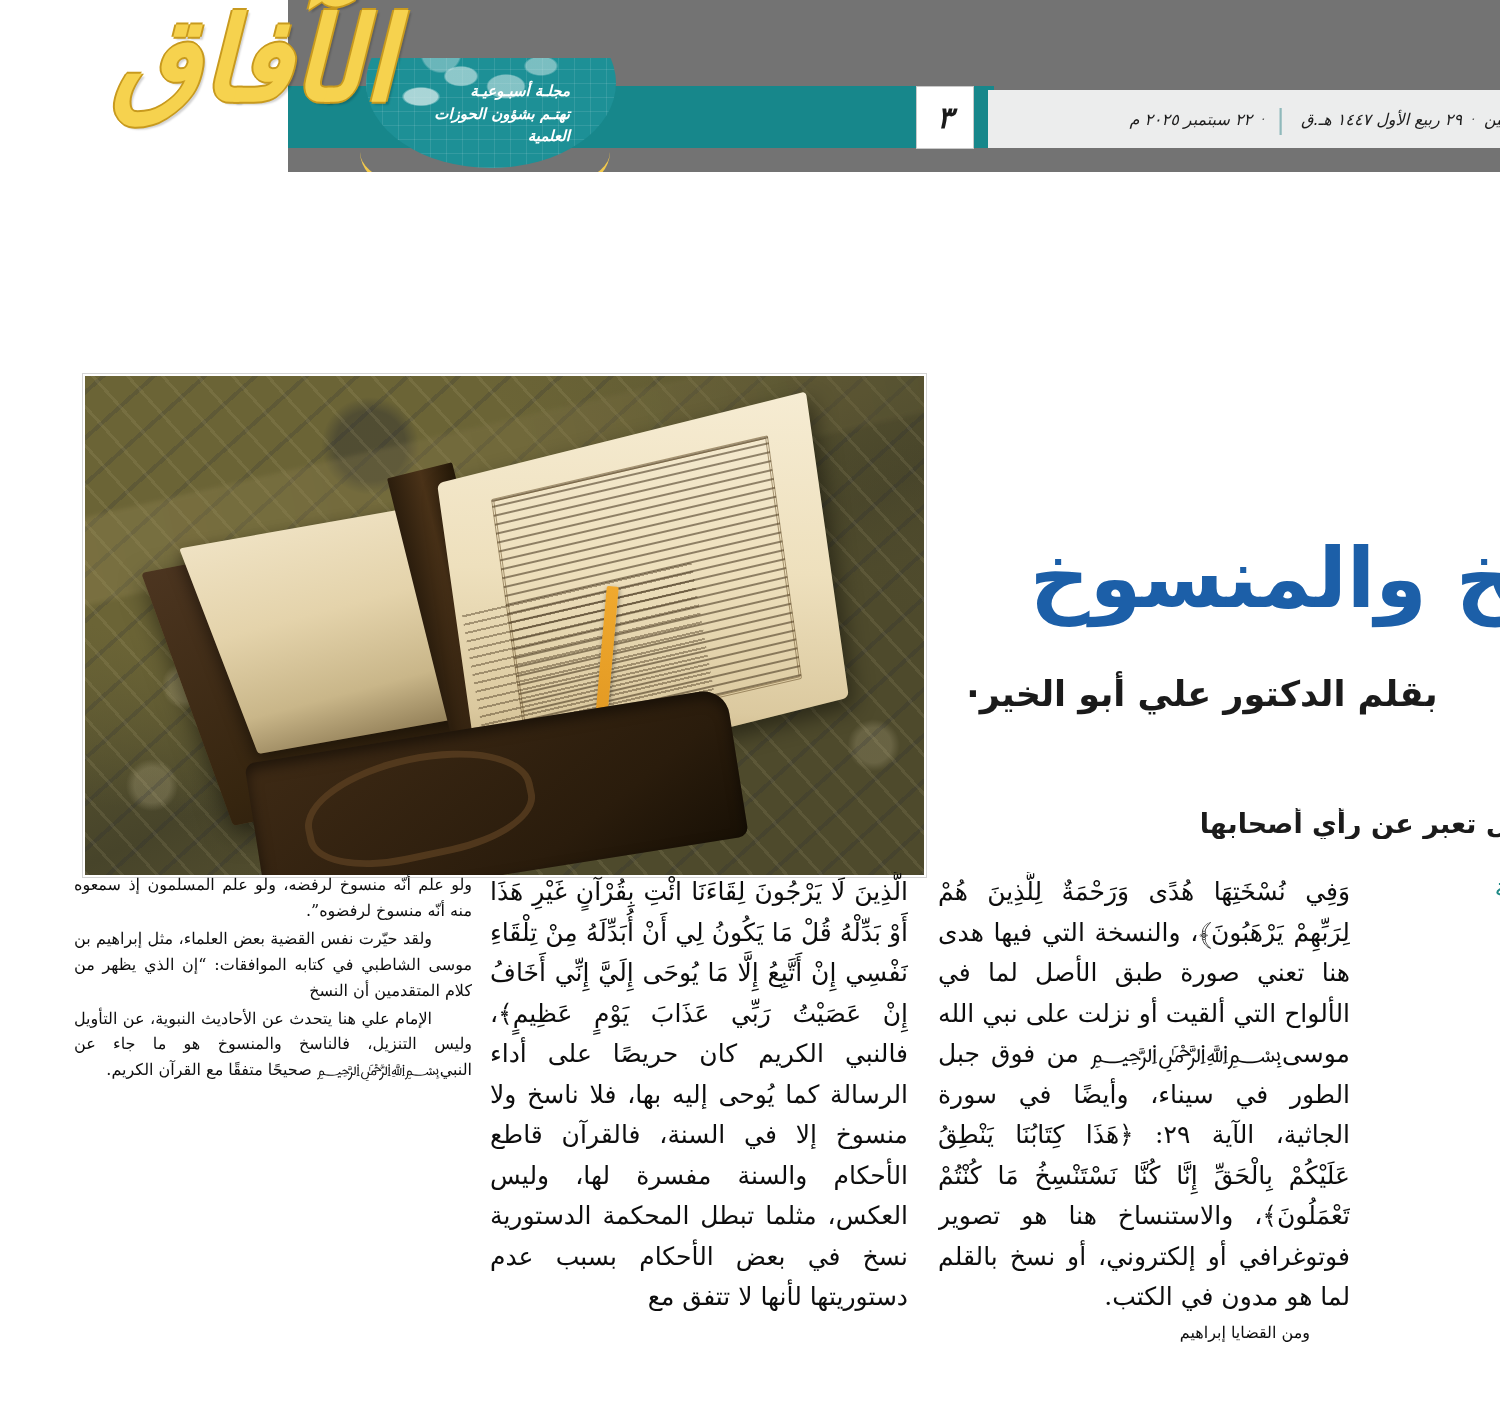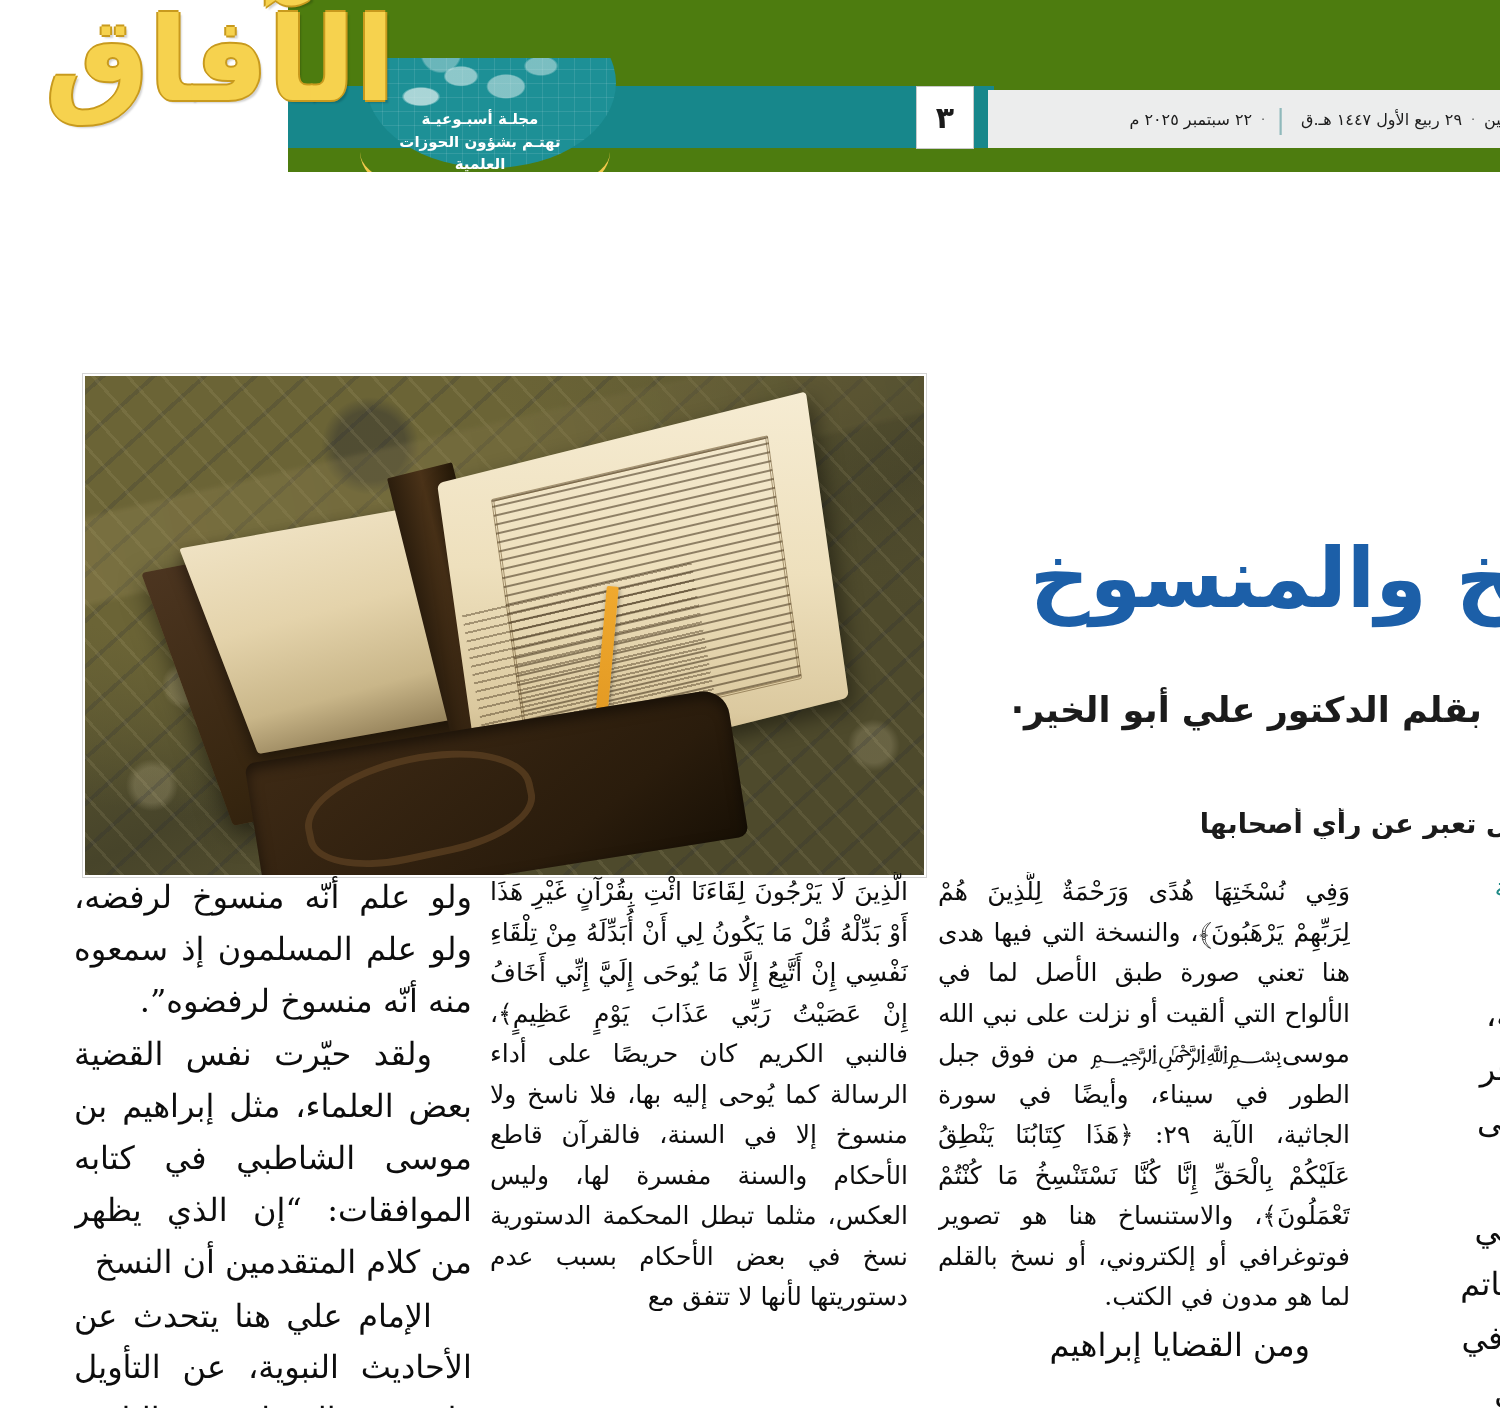--- a/index.html
+++ b/index.html
@@ -13,21 +13,22 @@
     overflow: hidden;
     font-family: "Liberation Serif", "DejaVu Serif", serif;
     position: relative;
   }
 
   
   .masthead {
     position: relative;
     width: 1212px;
     height: 172px;
-    background: #4d7c0f;
+    background: #737373;
+    font-style: italic;
   }
 
   .masthead-bar {
     position: absolute;
     left: 0;
     top: 86px;
     width: 706px;
     height: 62px;
     background: #17878b;
   }
@@ -82,23 +83,22 @@
        0 2px 0 #c89a1e, 0 -2px 0 #c89a1e,
        3px 3px 2px rgba(0,0,0,0.18);
     line-height: 1;
     white-space: nowrap;
     direction: rtl;
   }
 
   .tagline {
     position: absolute;
     right: 930px;
-    top: 108px;
+    top: 80px;
     width: 180px;
-    text-align: center;
     color: #ffffff;
     font-family: "DejaVu Sans", sans-serif;
     font-weight: bold;
     font-size: 15px;
     line-height: 1.5;
     letter-spacing: 1px;
   }
 
   .page-num-box {
     position: absolute;
@@ -335,28 +335,27 @@
     color: #1c5fa8;
     white-space: nowrap;
     overflow: hidden;
   }
 
   .byline {
     position: absolute;
     right: 18px;
     top: 502px;
     width: 560px;
-    text-align: right;
+    text-align: center;
     direction: rtl;
     font-family: "DejaVu Sans", sans-serif;
     font-weight: bold;
     font-size: 35px;
     color: #1b1b1b;
     white-space: nowrap;
-    margin-top: 16px;
   }
 
   .disclaimer {
     position: absolute;
     right: -20px;
     top: 636px;
     width: 540px;
     text-align: right;
     direction: rtl;
     font-family: "DejaVu Sans", sans-serif;
@@ -384,21 +383,21 @@
     direction: rtl;
     text-align: justify;
     font-family: "DejaVu Serif", "Liberation Serif", serif;
     color: #0d0d0d;
   }
   .col p {
     margin: 0 0 2px 0;
     text-align: justify;
     text-justify: inter-word;
     line-height: 1.62;
-    font-size: 32px;
+    font-size: 16px;
   }
   .col p.indent { text-indent: 40px; }
   .col p.ayah { font-size: 25px; letter-spacing: 0.1px; }
 
   
   #col-right {
     right: -110px;
     width: 265px;
   }
   

